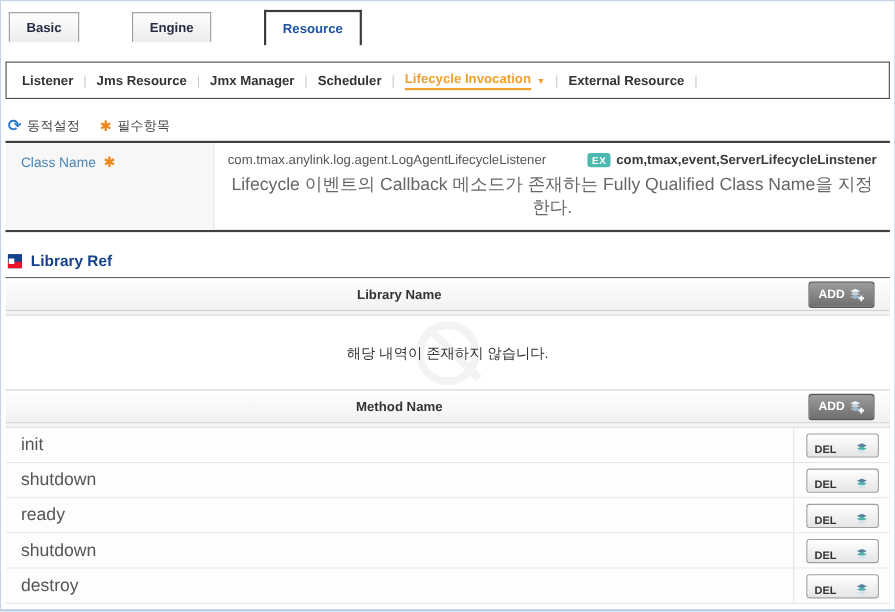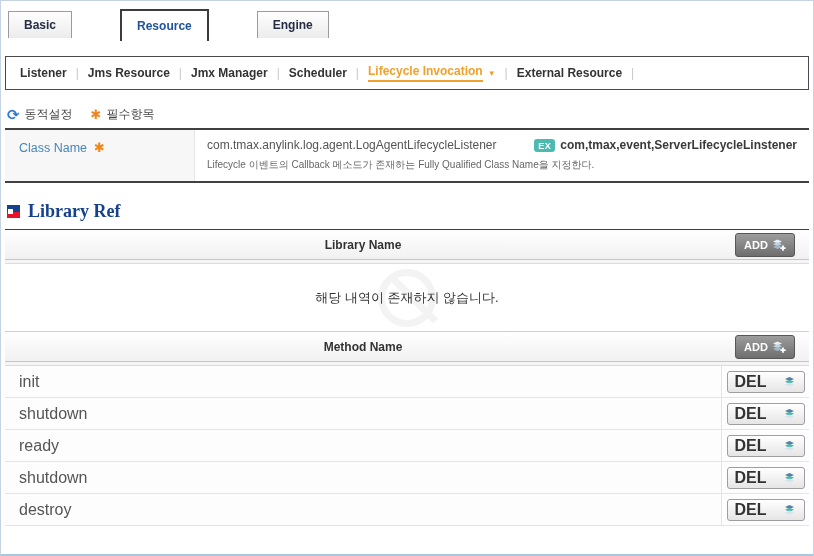--- a/index.html
+++ b/index.html
@@ -46,28 +46,27 @@
   .form-label {
     width:190px; background:#f7f7f8; border-right:1px solid #e6e6e6;
     padding:11px 0 0 14px; font-size:12.5px; color:#4886b8;
     display:flex; gap:7px; align-items:flex-start;
   }
   .form-value { flex:1; padding:8px 12px 9px 12px; }
   .value-line1 { display:flex; align-items:center; font-size:12px; color:#555; }
   .example { margin-left:auto; display:flex; align-items:center; gap:5px; }
   .example-text { font-weight:bold; color:#3a3a3a; font-size:12px; }
   .ex-badge { background:#4cbab1; color:#fff; font-size:9px; font-weight:bold; padding:2px 4px 1px; border-radius:3px; letter-spacing:.5px;margin-left:18px; }
-  .value-line2 { margin-top:6px; font-size:10px; color:#666; }
+  .value-line2 { margin-top:6px; font-size:16px; color:#666;text-align:center; }
 
   
   .section-title {
     display:flex; align-items:center; gap:8px; margin:13px 4px 0;
-    padding:5px 2px 7px; font-size:18px; font-weight:bold; color:#16418c;
+    padding:5px 2px 7px; font-size:14px; font-weight:bold; color:#16418c;
     border-bottom:1px solid #3e3e3e;
-    font-family:Liberation Serif, serif;
   }
   .section-icon { display:inline-block; line-height:0; }
 
   .table-head {
     margin:0 4px; display:flex; align-items:center; height:30px;
     background:linear-gradient(#ffffff,#f1f1f1); border-bottom:1px solid #c6c6c6;
   }
   .table-head .main { flex:1; text-align:center; font-size:12px; font-weight:bold; color:#333; }
   .table-head .action { width:88px; display:flex; justify-content:center; }
   .subline { margin:0 4px; height:4px; background:#f5f5f5; border-bottom:1px solid #dcdcdc; }
@@ -94,35 +93,35 @@
   .row .action { width:88px; border-left:1px solid #e4e4e4; display:flex; align-items:center; justify-content:center; }
 
   
   .btn-add {
     display:inline-flex; align-items:center; gap:4px; height:24px; padding:0 8px;
     background:linear-gradient(#9d9d9d,#6e6e6e); border:1px solid #575757; border-radius:3px;
     color:#fff; font-weight:bold; font-size:11px; cursor:pointer;
     font-family:"Liberation Sans",sans-serif;
   }
   .btn-del {
-    display:inline-flex; align-items:center; gap:16px; height:22px; padding:0 7px;
+    display:inline-flex; align-items:flex-end; gap:16px; height:22px; padding:0 7px;
     background:linear-gradient(#ffffff,#e5e5e5); border:1px solid #9e9e9e; border-radius:3px;
-    color:#333; font-weight:bold; font-size:16px; cursor:pointer;
+    color:#333; font-weight:bold; font-size:10px; cursor:pointer;
     font-family:"Liberation Sans",sans-serif;
   }
 </style>
 </head>
 <body>
 
 <div class="page">
 
   <div class="tabbar">
     <div class="tab">Basic</div>
+    <div class="tab">Engine</div>
     <div class="tab active">Resource</div>
-    <div class="tab">Engine</div>
   </div>
 
   <div class="subnav">
     <span class="subnav-item">Listener</span>
     <span class="subnav-sep">|</span>
     <span class="subnav-item">Jms Resource</span>
     <span class="subnav-sep">|</span>
     <span class="subnav-item">Jmx Manager</span>
     <span class="subnav-sep">|</span>
     <span class="subnav-item">Scheduler</span>

